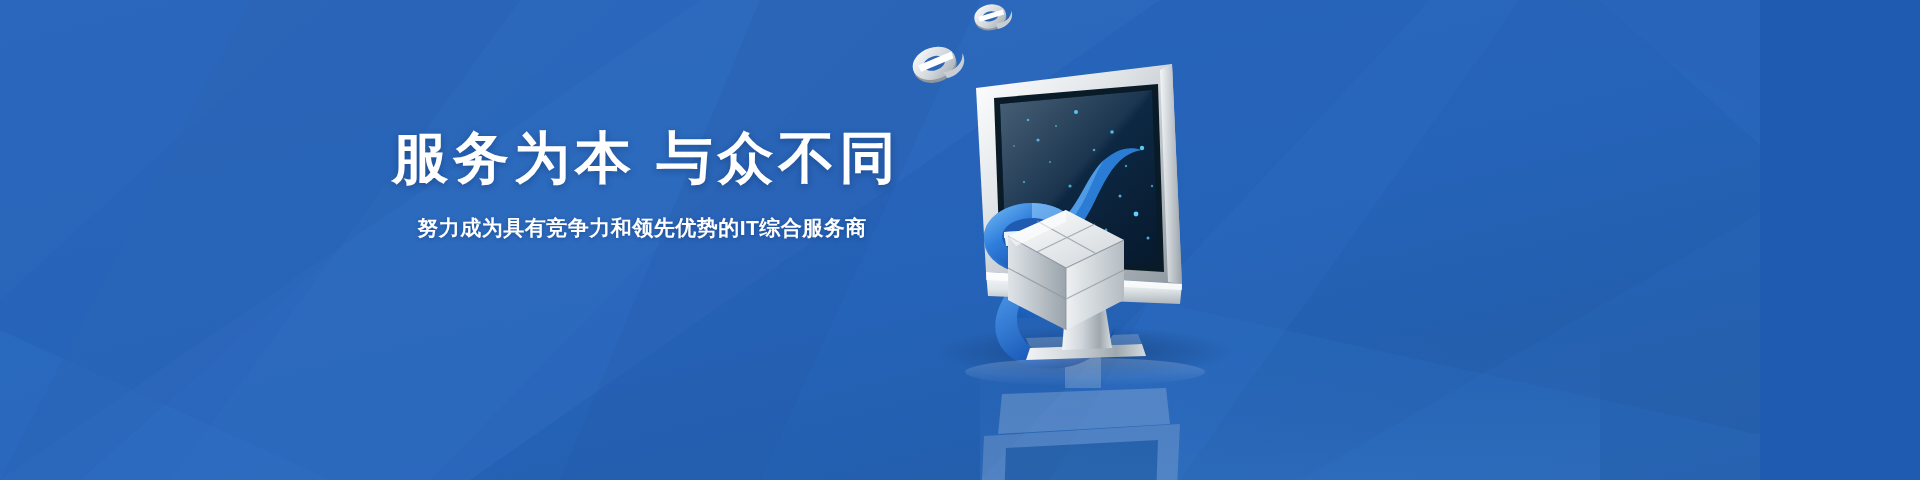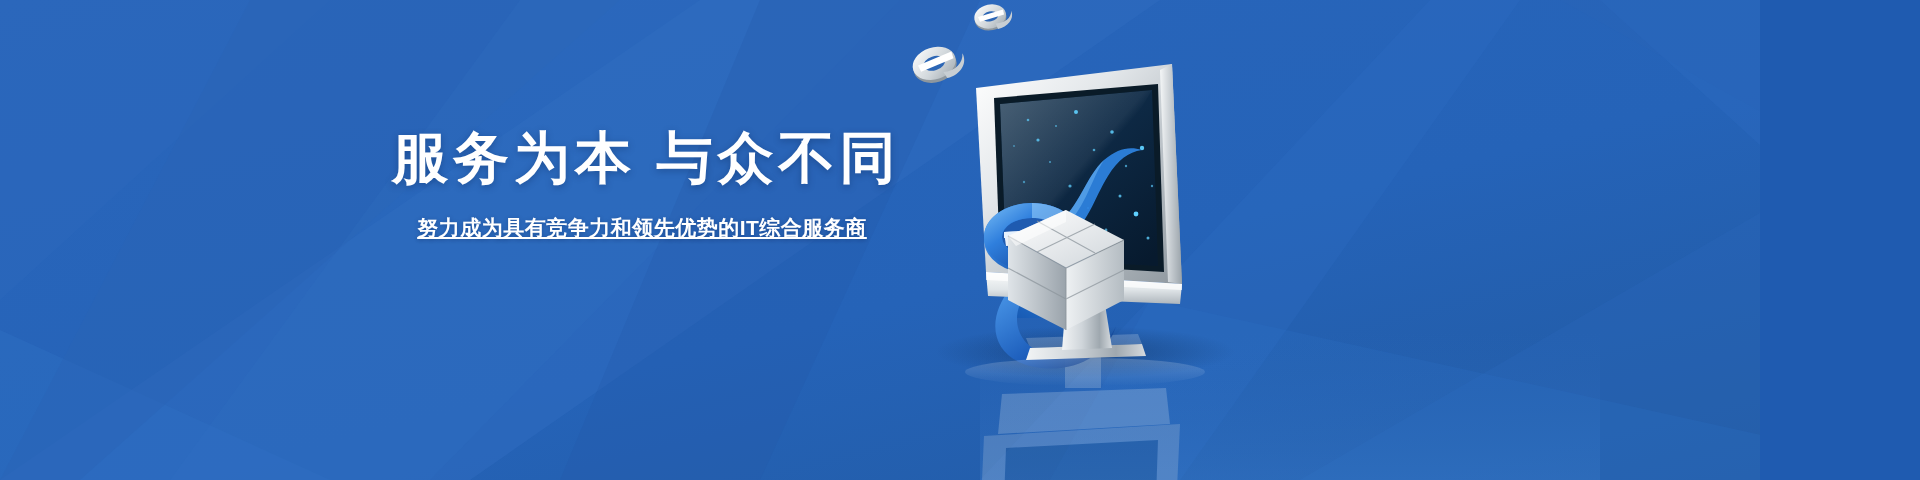--- a/index.html
+++ b/index.html
@@ -35,21 +35,20 @@
   }
   .subhead{
     margin:24px 0 0 0;
     color:#ffffff;
     font-size:21px;
     font-weight:bold;
     letter-spacing:.5px;
     line-height:1.3;
     white-space:nowrap;
     text-shadow:0 1px 4px rgba(10,35,80,.35);
-    text-decoration:underline;
   }
 
   
   .art{
     position:absolute;
     left:880px;top:0;
     width:420px;height:480px;
     z-index:5;
   }
   .art svg{display:block;width:420px;height:480px;overflow:visible;}

